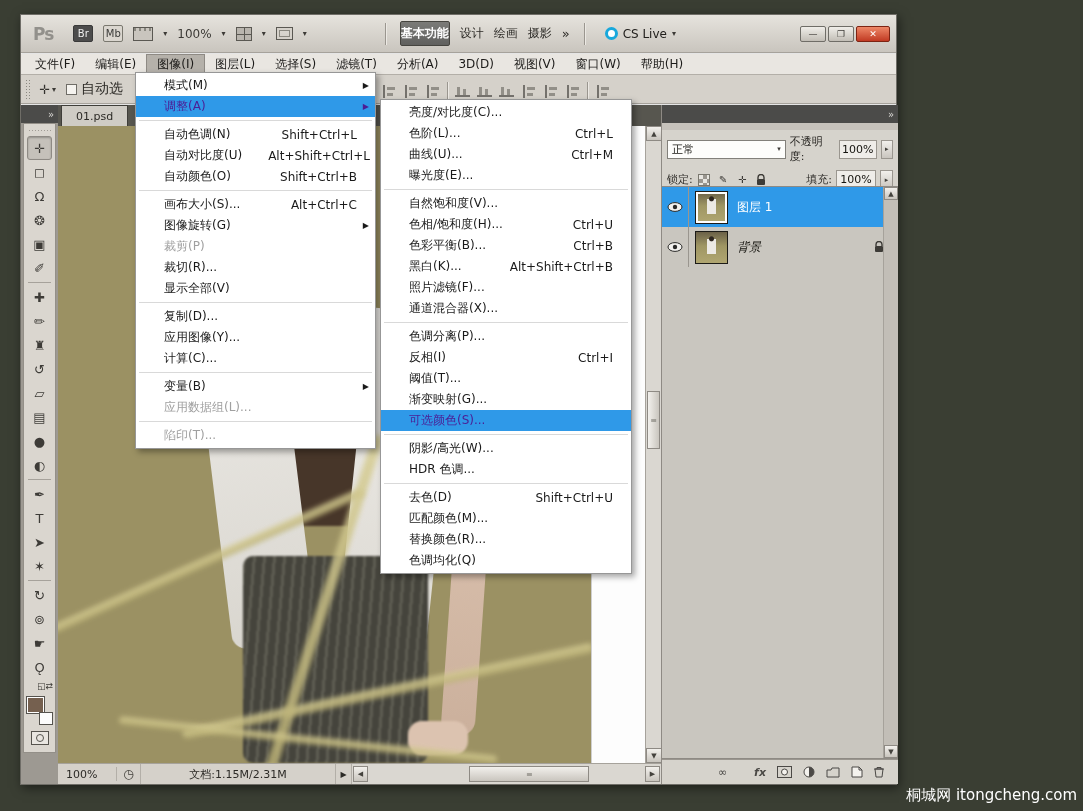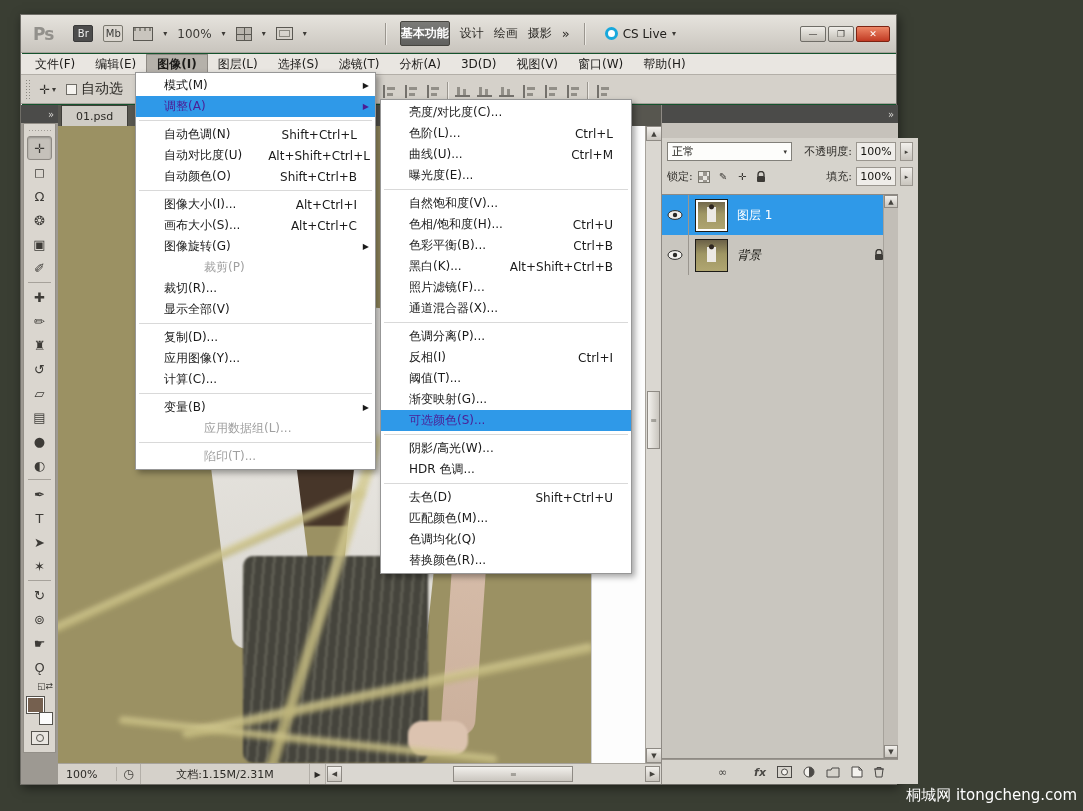--- a/index.html
+++ b/index.html
@@ -1,21 +1,21 @@
 <!DOCTYPE html>
 <html><head>
 <meta charset="utf-8">
 <style>
   html,body{margin:0;padding:0;background:#2e3128;}
   *{box-sizing:border-box;font-family:"DejaVu Sans","Liberation Sans",sans-serif;}
   #screen{position:relative;width:1083px;height:811px;background:#3a3e33;overflow:hidden;}
   .abs{position:absolute;}
 
   
-  #ps-window{left:20px;top:14px;width:877px;height:771px;background:#14532d;
+  #ps-window{left:20px;top:14px;width:877px;height:771px;background:#e5e5e5;
     border:1px solid #6f6d67;box-shadow:2px 3px 10px rgba(0,0,0,.5), inset 1px 1px 0 #f2f0ec;}
   #titlebar{left:0;top:0;width:875px;height:38px;background:linear-gradient(#e6e3dd,#c9c5be);
     border-bottom:1px solid #a6a29b;display:flex;align-items:center;padding:0 6px;gap:10px;}
   .ps-logo{color:#92908b;font-weight:bold;font-size:17px;letter-spacing:-1px;margin:0 10px 0 6px;}
   .sqbtn{width:20px;height:17px;font-size:10px;display:flex;align-items:center;justify-content:center;border-radius:2px;}
   .br{background:#4c4c4c;color:#eee;border:1px solid #3a3a3a;}
   .mb{background:#dad6cf;color:#3a3a38;border:1px solid #7a786f;}
   .tb-ic{display:inline-block;}
   .film{width:20px;height:14px;border:1px solid #5a5852;background:
     linear-gradient(90deg,#8a8880 2px,transparent 2px) 0 0/5px 3px repeat-x,
@@ -35,21 +35,21 @@
   .cslabel{font-size:12px;color:#22201d;}
   .winbtns{margin-left:auto;display:flex;gap:2px;}
   .wbtn{width:26px;height:16px;border:1px solid #6f6d67;background:linear-gradient(#f0eee9,#c2beb6);
     display:flex;align-items:center;justify-content:center;font-size:9px;color:#3b3935;border-radius:2px;}
   .wbtn.close{width:34px;background:linear-gradient(#ee8868,#c13a23);color:#fff;font-weight:bold;border-color:#7d2413;}
 
   
   #menubar{left:0;top:39px;width:875px;height:21px;background:#e9e6e1;border-bottom:1px solid #b3afa8;
     display:flex;align-items:stretch;padding-left:4px;}
   .mb-item{font-size:12px;color:#1c1b19;display:flex;align-items:center;padding:0 10px;}
-  .mb-item.active{background:#b5b1aa;border:1px solid #8e8a84;border-bottom:none;font-weight:bold;}
+  .mb-item.active{background:#b5b1aa;border:1px solid #8e8a84;border-bottom:none;}
 
   
   #optionsbar{left:0;top:60px;width:875px;height:29px;background:#d5d1ca;border-bottom:1px solid #a6a29b;
     display:flex;align-items:center;}
   .grip{width:6px;height:20px;margin:0 4px;background:radial-gradient(circle,#8a8880 1px,transparent 1px) 0 0/3px 3px;}
   .opt-tool{font-size:13px;color:#33312d;margin:0 2px 0 4px;}
   .chk{width:11px;height:11px;border:1px solid #6f6d67;background:#f5f3ef;margin:0 4px 0 10px;}
   .optlabel{font-size:14px;color:#2c2a26;}
   .aligns{position:absolute;left:360px;top:7px;display:flex;gap:7px;align-items:center;}
   .ai{width:15px;height:13px;opacity:.75;}
@@ -110,35 +110,35 @@
   .vscroll{position:absolute;right:0;top:0;width:16px;height:637px;background:#dad7d1;border-left:1px solid #a6a29b;}
   .vs-btn{width:16px;height:15px;background:linear-gradient(#f2f0ec,#c9c5be);border:1px solid #8e8a84;
     font-size:7px;color:#44423d;display:flex;align-items:center;justify-content:center;}
   .vs-btn.bot{position:absolute;bottom:0;}
   .vs-thumb{position:absolute;top:265px;left:1px;width:13px;height:58px;background:linear-gradient(90deg,#f2f0ec,#c9c5be);
     border:1px solid #8e8a84;font-size:8px;color:#6f6d67;display:flex;align-items:center;justify-content:center;}
   #statusbar{position:absolute;left:0;bottom:0;width:603px;height:21px;background:#d5d1ca;border-top:1px solid #a6a29b;
     display:flex;align-items:center;font-size:11px;color:#2c2a26;}
   .st-zoom{width:58px;padding-left:8px;}
   .st-clock{width:24px;color:#44423d;font-size:12px;border-left:1px solid #b3afa8;text-align:center;}
-  .st-doc{width:170px;text-align:center;border-left:1px solid #b3afa8;border-right:1px solid #b3afa8;height:100%;display:flex;align-items:center;justify-content:center;}
+  .st-doc{width:196px;text-align:center;border-left:1px solid #b3afa8;border-right:1px solid #b3afa8;height:100%;display:flex;align-items:center;justify-content:center;}
   .st-play{width:16px;text-align:center;font-size:8px;border-right:1px solid #b3afa8;height:100%;display:flex;align-items:center;justify-content:center;}
   .hscroll{flex:1;height:100%;position:relative;background:#dad7d1;}
   .hs-btn{position:absolute;top:2px;width:15px;height:16px;background:linear-gradient(#f2f0ec,#c9c5be);border:1px solid #8e8a84;
     font-size:7px;color:#44423d;display:flex;align-items:center;justify-content:center;}
   .hs-thumb{position:absolute;top:2px;left:38%;width:120px;height:16px;background:linear-gradient(#f2f0ec,#c9c5be);
     border:1px solid #8e8a84;font-size:8px;color:#6f6d67;display:flex;align-items:center;justify-content:center;}
 
   
   #paneldock{left:640px;top:90px;width:237px;height:679px;background:#c6c2bb;border-left:1px solid #8e8a84;}
   .p-tabs{height:21px;display:flex;align-items:flex-end;background:#b7b3ac;padding-left:3px;position:relative;}
   .ptab{font-size:11px;padding:3px 10px;border:1px solid #8e8a84;border-bottom:none;background:#c0bcb5;color:#3a3833;margin-right:2px;}
   .ptab.active{background:#d6d3cc;color:#15140f;position:relative;top:1px;}
   .pmenu{position:absolute;right:5px;top:4px;font-size:9px;color:#3a3833;}
-  .p-body{position:absolute;left:0;top:33px;width:256px;bottom:0;background:#d6d3cc;}
+  .p-body{position:absolute;left:0;top:25px;width:236px;bottom:0;background:#d6d3cc;}
   .rowline{display:flex;align-items:center;padding:4px 5px 2px;gap:4px;}
   .blend{width:125px;height:19px;background:#fdfdfb;border:1px solid #82807a;display:flex;align-items:center;
     font-size:11px;color:#15140f;padding:0 4px;justify-content:space-between;}
   .blend .caret{font-size:7px;}
   .plabel{font-size:11px;color:#2c2a26;margin-left:auto;}
   .plabel2{font-size:11px;color:#2c2a26;}
   .valbox{width:40px;height:19px;background:#efede9;border:1px solid #9a968f;font-size:11px;display:flex;align-items:center;justify-content:center;color:#15140f;}
   .valbtn{width:13px;height:19px;border:1px solid #9a968f;background:linear-gradient(#f2f0ec,#c9c5be);font-size:7px;display:flex;align-items:center;justify-content:center;color:#44423d;}
   .lockic{width:15px;height:15px;display:flex;align-items:center;justify-content:center;font-size:10px;color:#3d3b37;}
   .checker{width:12px;height:12px;background:conic-gradient(#9a968f 0 25%,#e8e6e1 0 50%,#9a968f 0 75%,#e8e6e1 0) 0 0/8px 8px;border:1px solid #7a786f;}
@@ -161,21 +161,21 @@
   .fico{color:#4b4946;font-size:11px;display:flex;align-items:center;}
   .fx{font-style:italic;font-weight:bold;font-size:11px;margin-left:16px;}
 
   
   .menu{position:absolute;background:#fff;border:1px solid #979797;box-shadow:3px 3px 6px rgba(0,0,0,.35);
     padding:2px 0;z-index:50;}
   .mi{height:21px;display:flex;align-items:center;padding:0 18px 0 28px;font-size:12px;color:#1a1a1a;position:relative;white-space:nowrap;}
   .mi .sc{margin-left:auto;padding-left:26px;font-size:12px;}
   .mi .sub{position:absolute;right:6px;font-size:8px;top:6px;}
   .mi.hl{background:#2f99e8;color:#4c1d95;}
-  .mi.dis{color:#a0a0a0;margin-left:40px;}
+  .mi.dis{color:#a0a0a0;}
   .msep{height:1px;background:#d9d9d9;margin:3px 3px;}
   #menu-image{left:135px;top:72px;width:241px;}
   #menu-adjust{left:380px;top:99px;width:252px;}
 
   #watermark{right:6px;bottom:6px;color:#fff;font-size:15px;}
   svg{display:block;}
 </style>
 </head>
 <body>
 
@@ -489,24 +489,20 @@
     <div class="mi">
         <span>自动对比度(U)</span>
         <span class="sc">Alt+Shift+Ctrl+L</span>
       </div>
     <div class="mi">
         <span>自动颜色(O)</span>
         <span class="sc">Shift+Ctrl+B</span>
       </div>
     <div class="msep"></div>
     <div class="mi">
-        <span>图像大小(I)...</span>
-        <span class="sc">Alt+Ctrl+I</span>
-      </div>
-    <div class="mi">
         <span>画布大小(S)...</span>
         <span class="sc">Alt+Ctrl+C</span>
       </div>
     <div class="mi">
         <span>图像旋转(G)</span>
         <span class="sub">▶</span>
       </div>
     <div class="mi dis">
         <span>裁剪(P)</span>
       </div>
@@ -603,21 +599,21 @@
       </div>
     <div class="msep"></div>
     <div class="mi">
         <span>去色(D)</span>
         <span class="sc">Shift+Ctrl+U</span>
       </div>
     <div class="mi">
         <span>匹配颜色(M)...</span>
       </div>
     <div class="mi">
+        <span>替换颜色(R)...</span>
+      </div>
+    <div class="mi">
         <span>色调均化(Q)</span>
-      </div>
-    <div class="mi">
-        <span>替换颜色(R)...</span>
       </div>
   </div>
 
   <div id="watermark" class="abs">桐城网 itongcheng.com</div>
 </div>
 
 </body></html>

